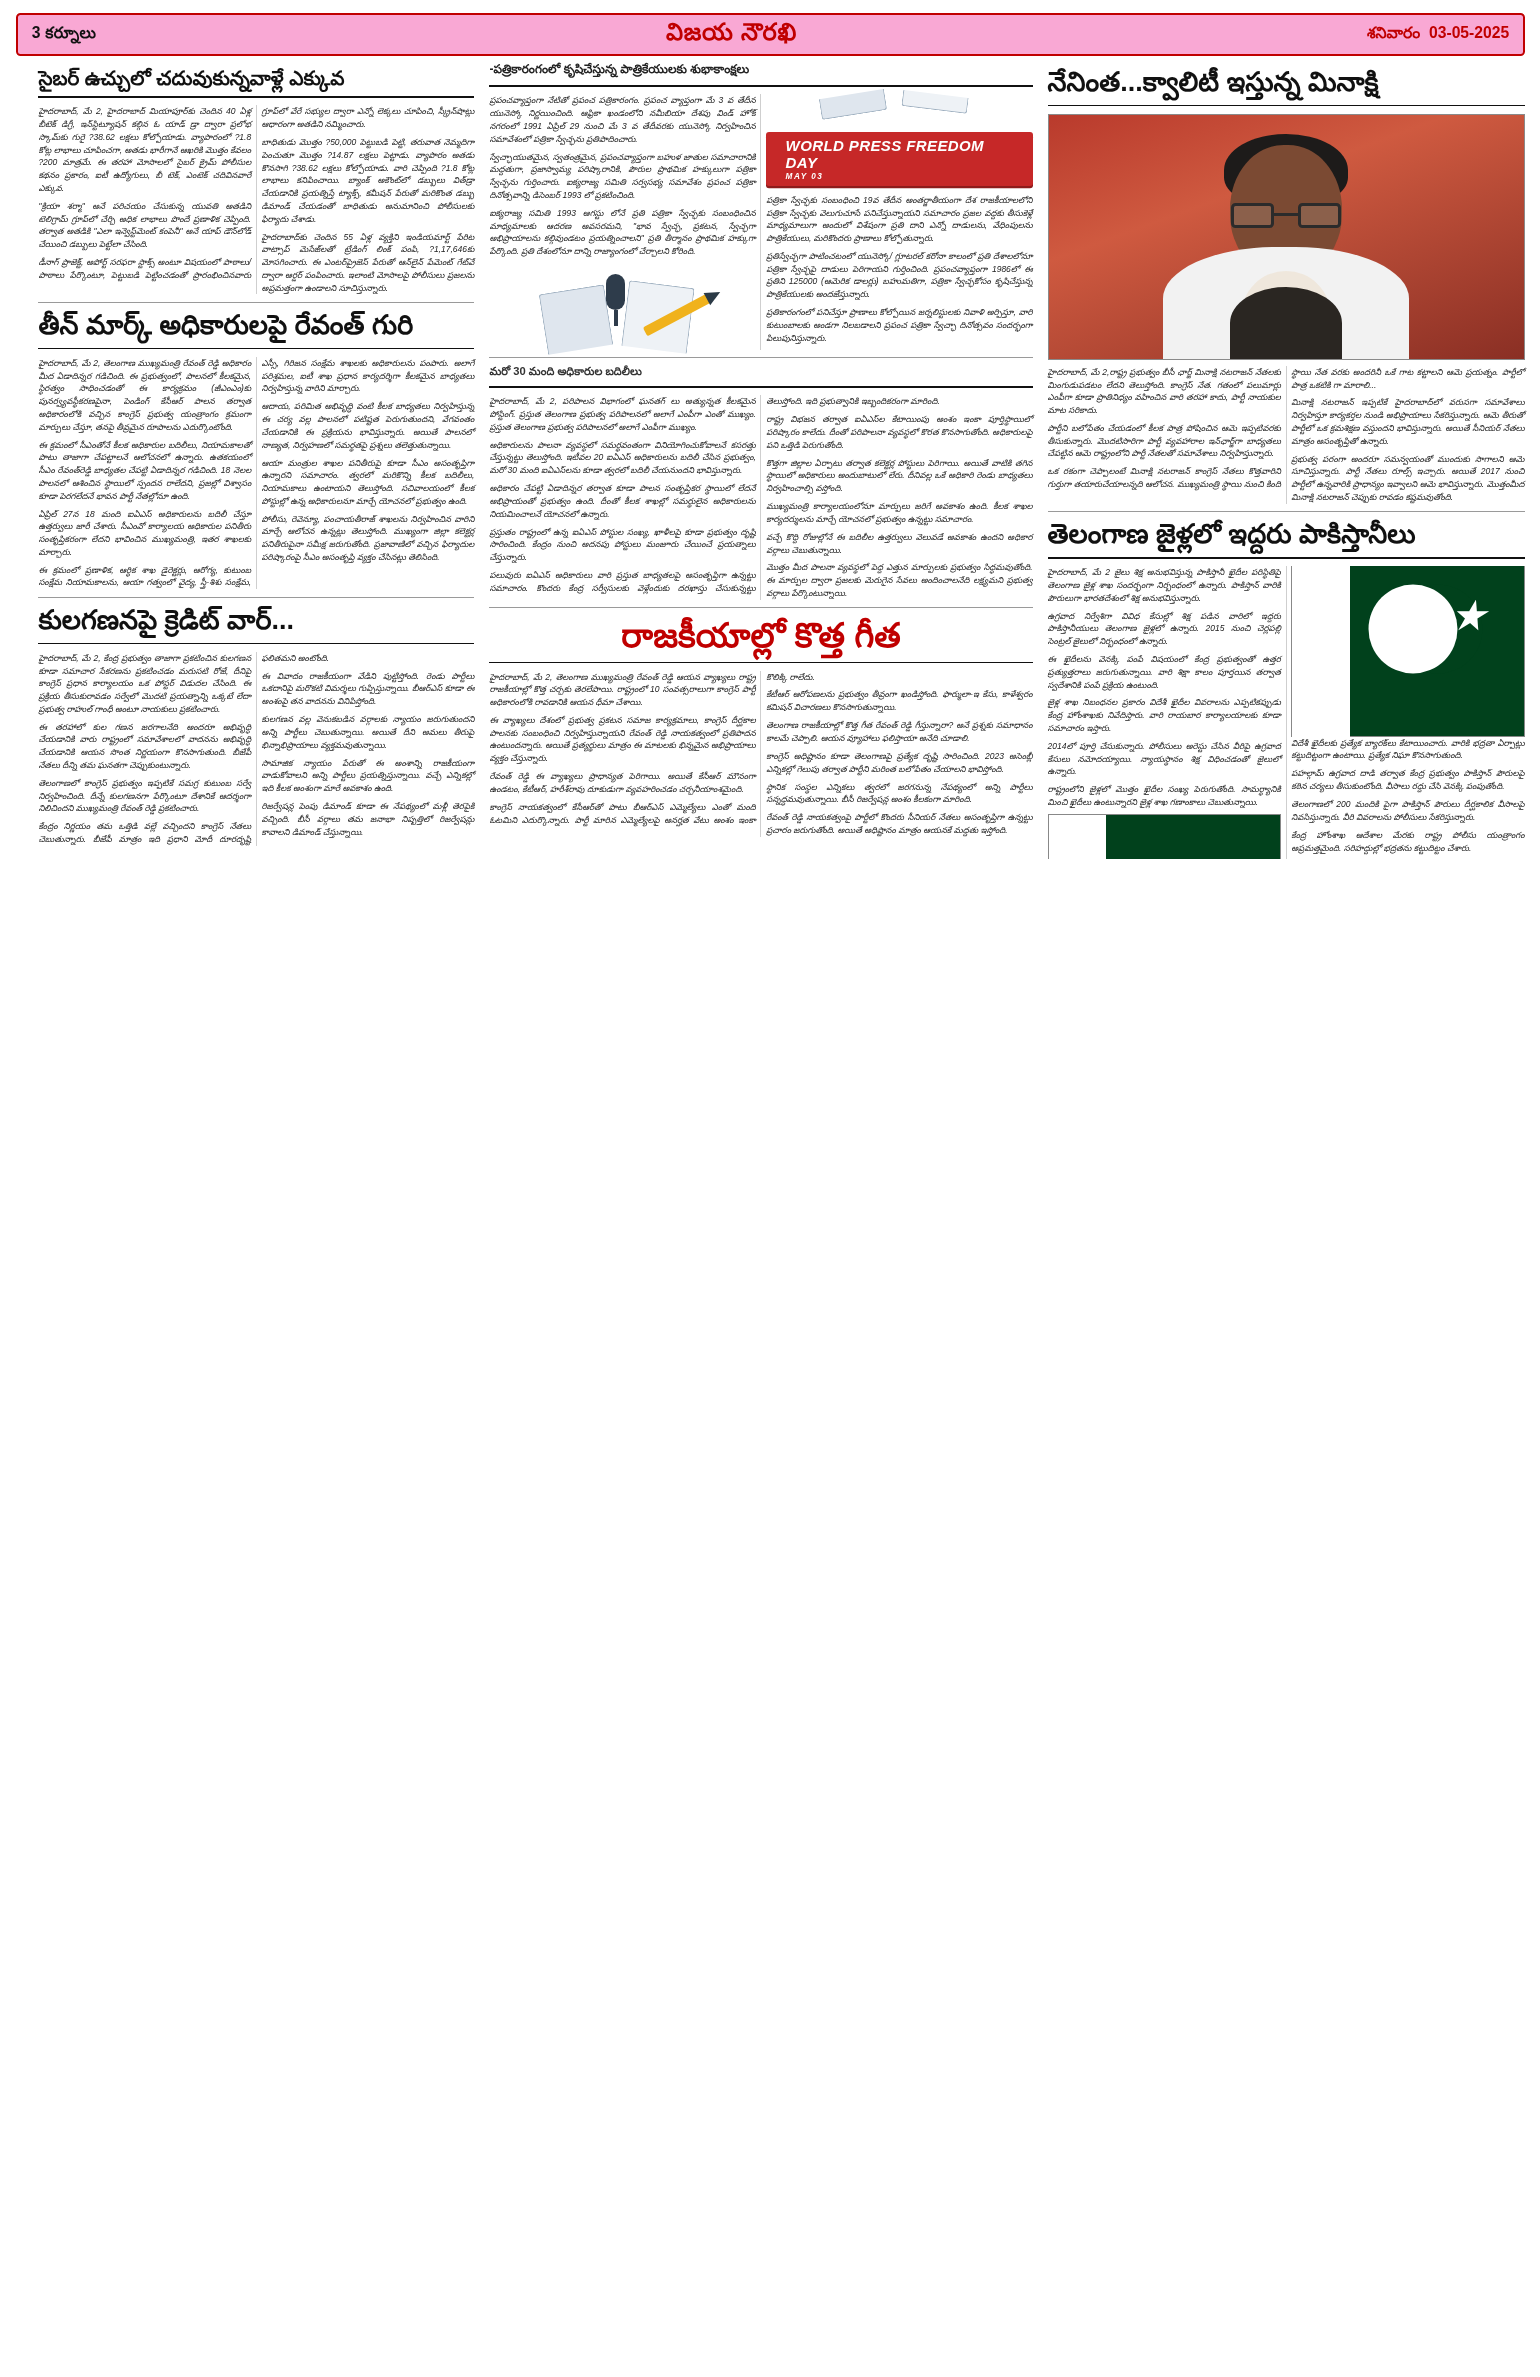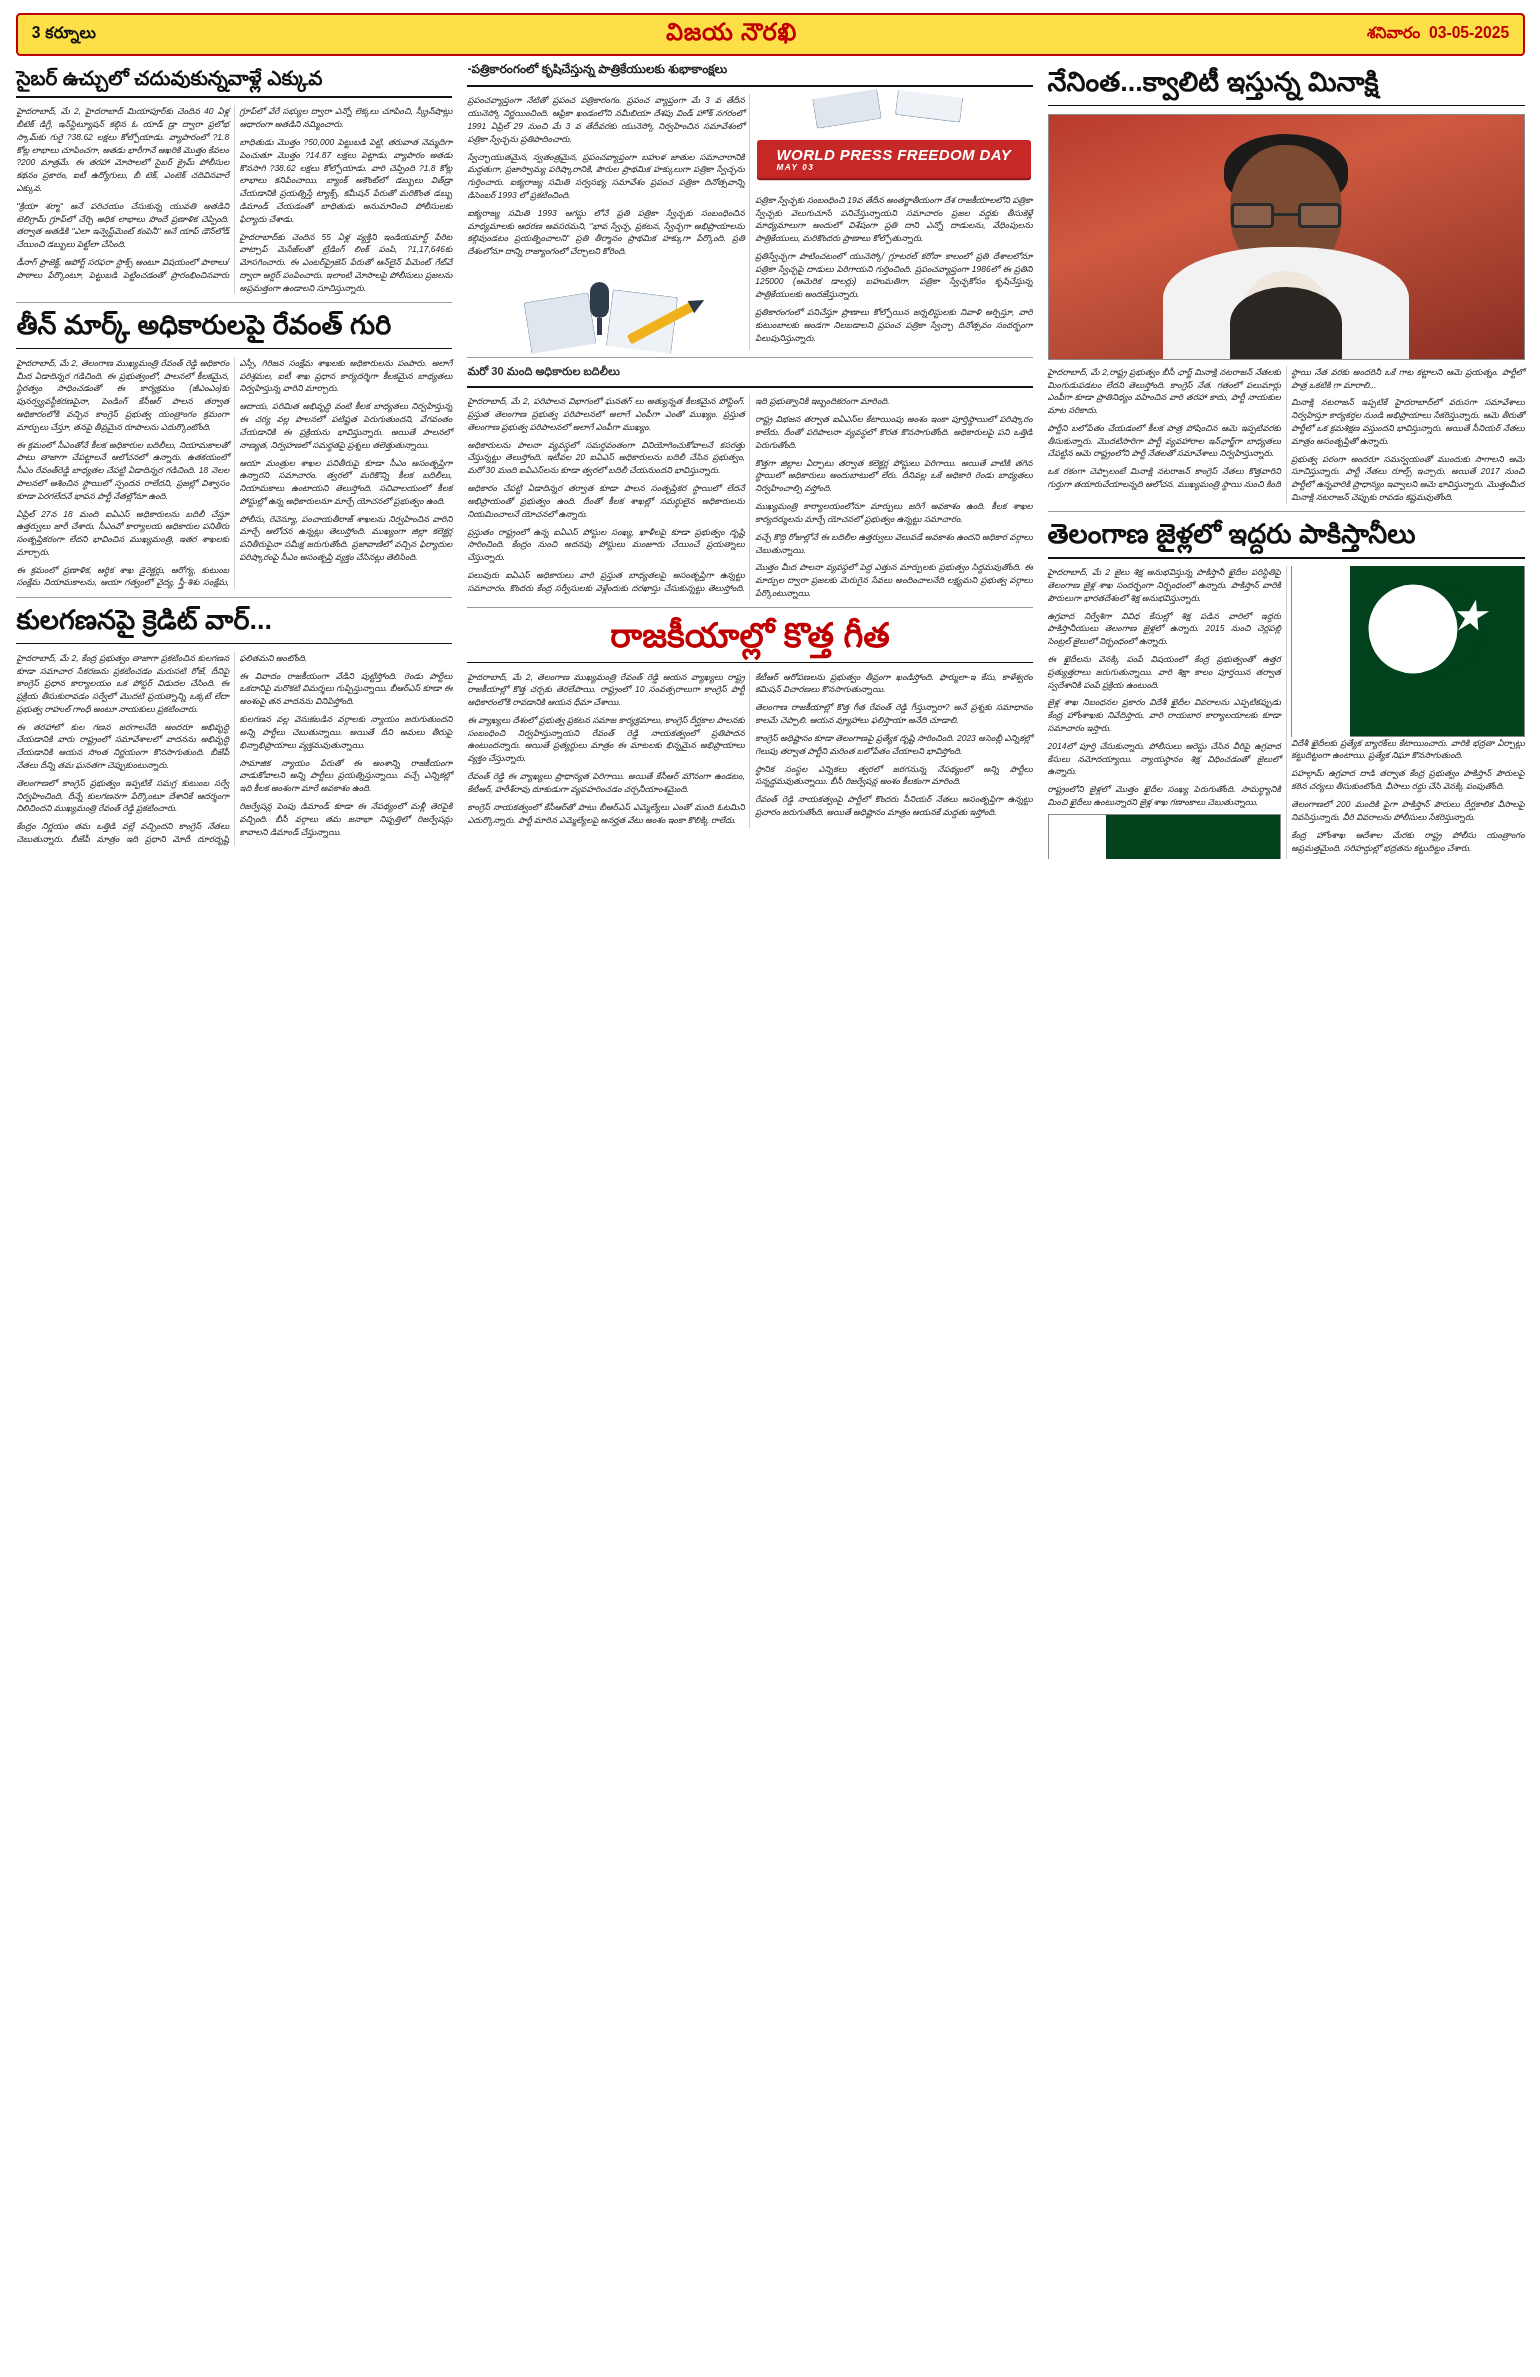--- a/index.html
+++ b/index.html
@@ -17,21 +17,21 @@
     padding: 13.4px 16.4px 21px 16.4px;
     position: relative;
   }
   
   .masthead {
     display: flex;
     align-items: center;
     justify-content: space-between;
     border: 2.2px solid #c00000;
     border-radius: 4.5px;
-    background: #fde047;
+    background: #f9a8d4;
     height: 43px;
     padding: 0 13.4px;
     margin-bottom: 7.5px;
   }
   .masthead .edition {
     font-size: 15.7px;
     font-weight: bold;
     color: #111;
     letter-spacing: 0.2px;
   }
@@ -44,20 +44,21 @@
   .masthead .date {
     font-size: 15.7px;
     font-weight: bold;
     color: #c00000;
   }
   
   .grid {
     display: grid;
     grid-template-columns: 436px 1fr 477px;
     column-gap: 15px;
+    margin-left: 22px;
   }
   .col { position: relative; }
   
   .hl {
     font-weight: bold;
     color: #111;
     line-height: 1.18;
     margin: 3px 0 6px 0;
   }
   .hl-sm { font-size: 20px; }

